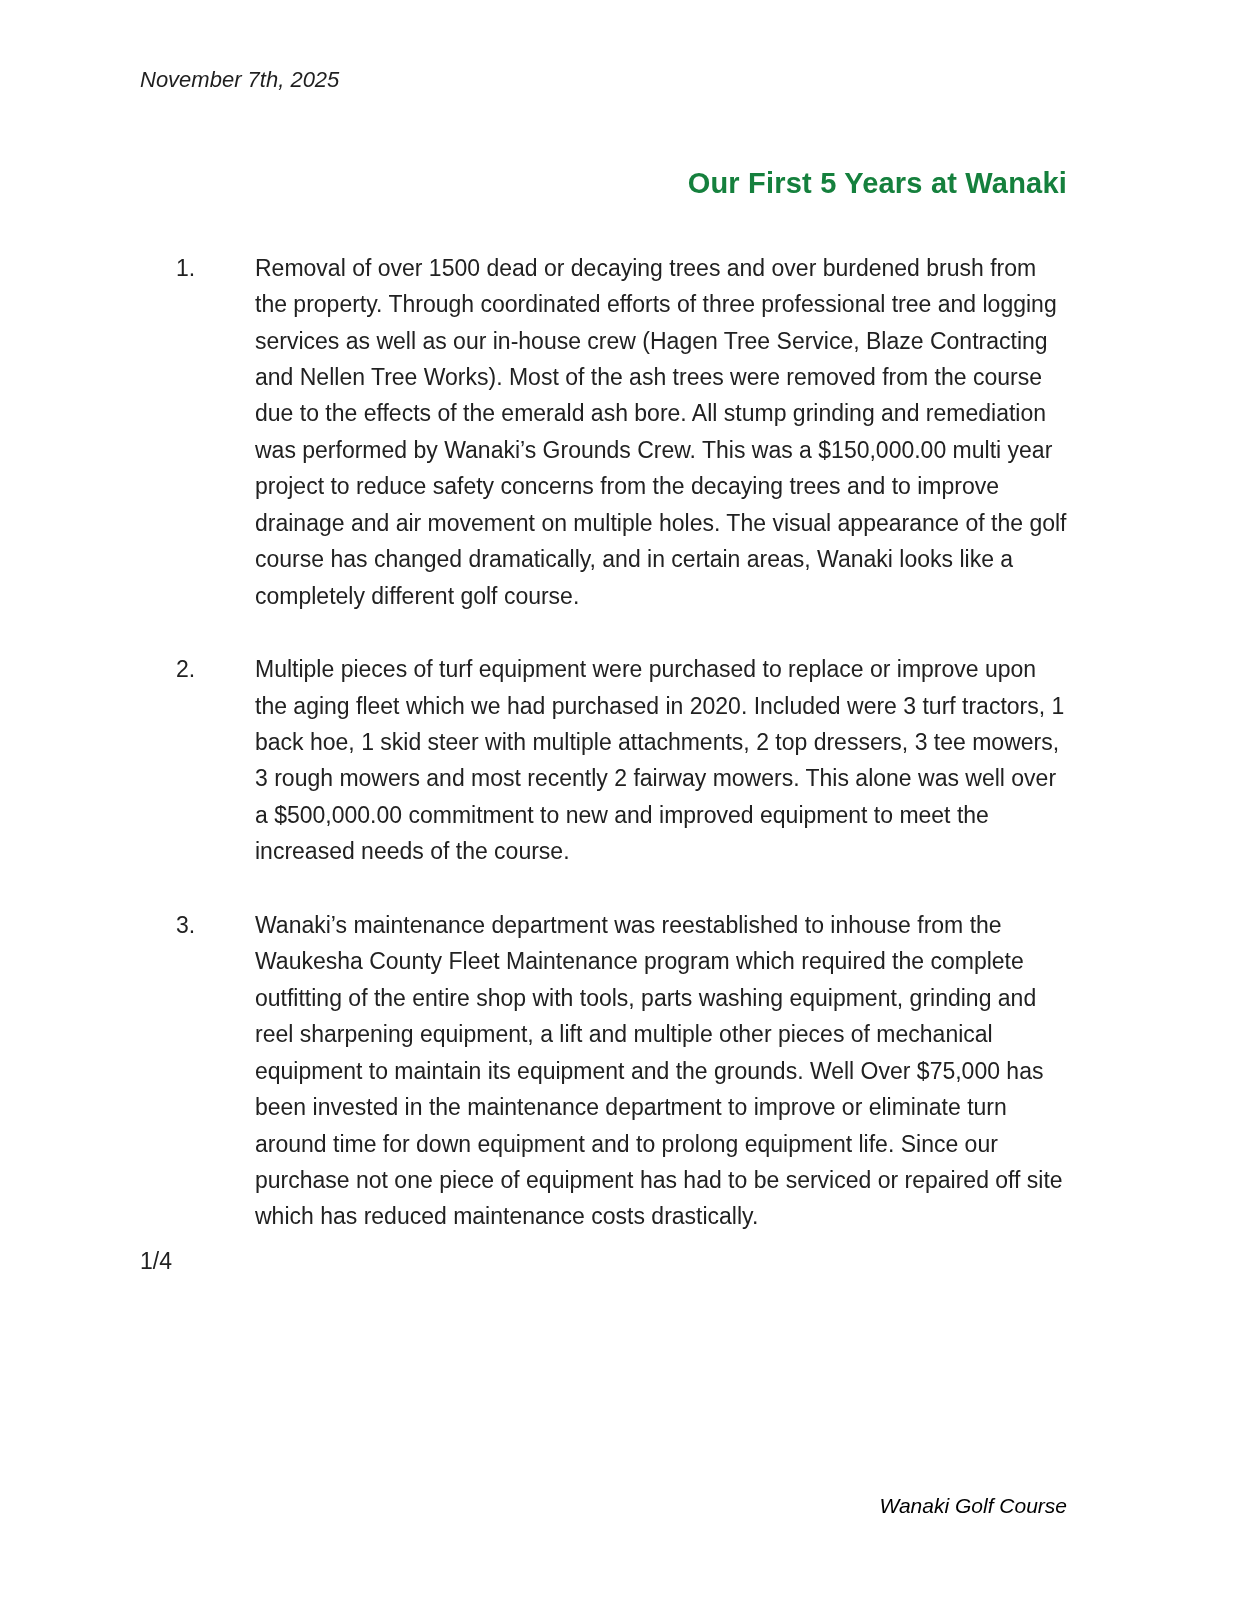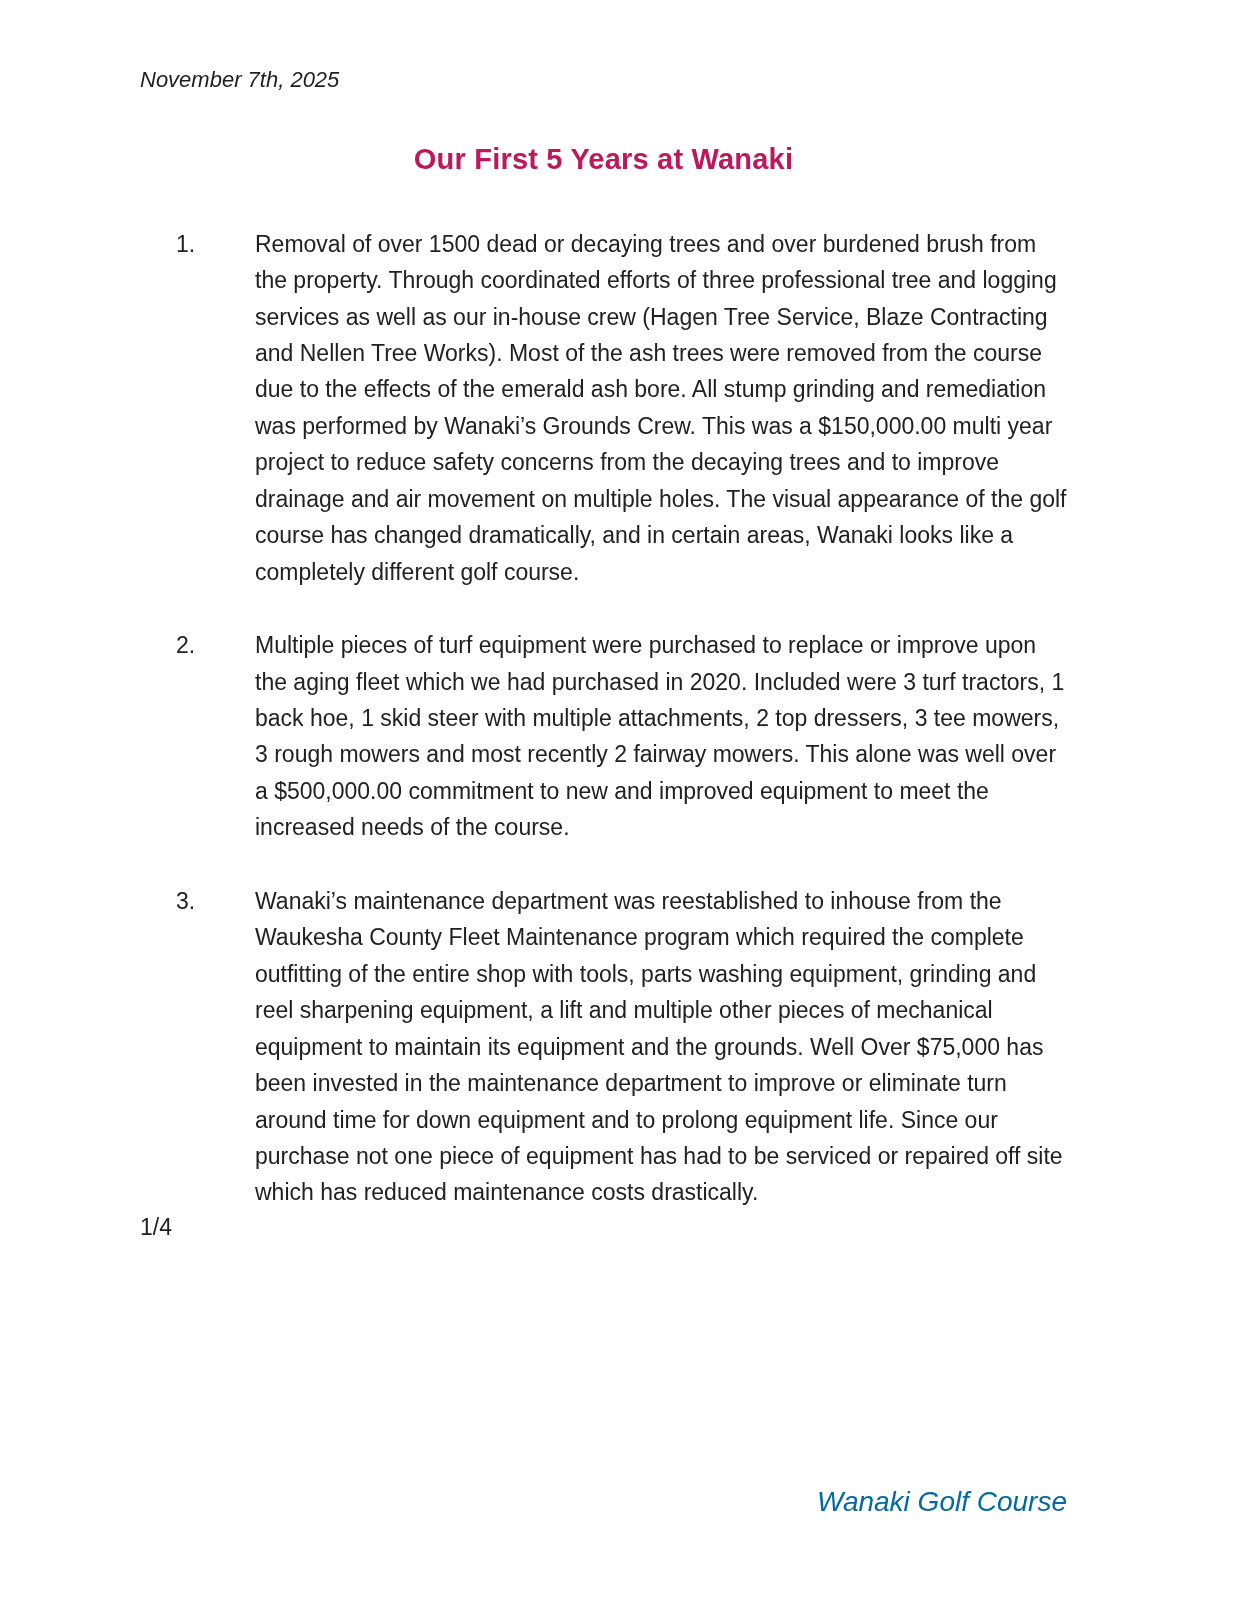--- a/index.html
+++ b/index.html
@@ -18,26 +18,26 @@
     padding: 66px 170px 0 140px;
     overflow: hidden;
   }
   .date-line {
     font-style: italic;
     font-size: 22px;
     line-height: 1.3;
     color: #1f1f1f;
   }
   .page-title {
-    margin-top: 48px;
-    text-align: center;
+    margin-top: 72px;
+    text-align: right;
     font-size: 29px;
     font-weight: 700;
     letter-spacing: 0.2px;
-    color: #be185d;
+    color: #15803d;
   }
   .numbered-list {
     margin-top: 50px;
   }
   .list-item {
     display: flex;
     margin-bottom: 37px;
     font-size: 23px;
     line-height: 1.585;
   }
@@ -50,29 +50,29 @@
     box-sizing: content-box;
     white-space: nowrap;
   }
   .list-item-text {
     flex: 1;
     margin-left: 39px;
   }
   .page-number {
     font-size: 23px;
     line-height: 1.3;
-    margin-top: 2px;
+    margin-top: 12px;
   }
   .footer-text {
     position: absolute;
     right: 170px;
     bottom: 82px;
     font-style: italic;
-    font-size: 28px;
-    color: #0369a1;
+    font-size: 21px;
+    color: #000000;
   }
 </style>
 </head>
 <body>
 
 <div class="page">
 
   <div class="date-line">November 7th, 2025</div>
 
   <div class="page-title">Our First 5 Years at Wanaki</div>

